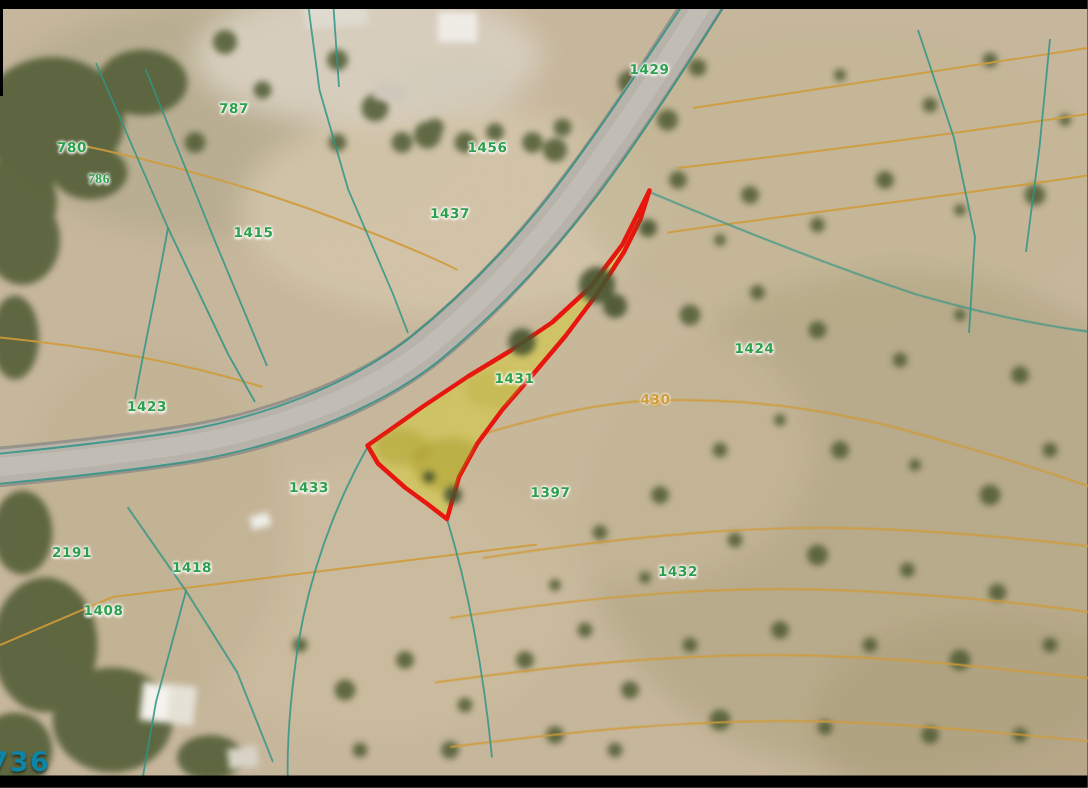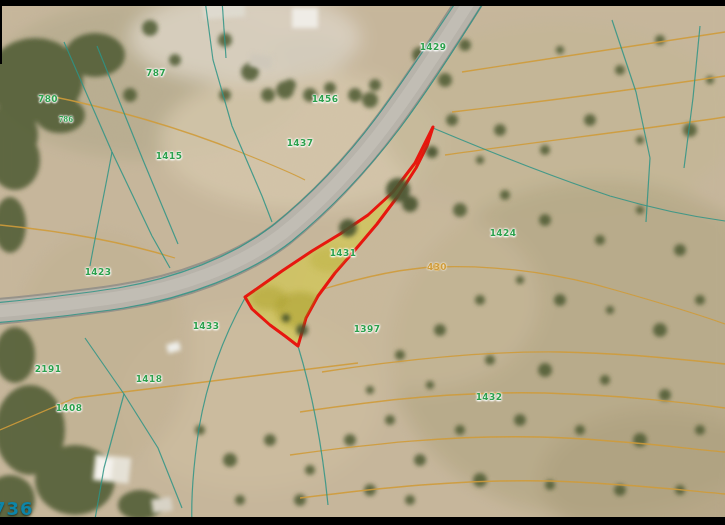--- a/index.html
+++ b/index.html
@@ -237,23 +237,23 @@
       <div class="map-label" style="left: 66px; top: 119px; font-family: Liberation Serif, serif;">786</div>
       <div class="map-label" style="left: 169px; top: 156px;">1415</div>
       <div class="map-label" style="left: 98px; top: 228px; margin-top: 44px;">1423</div>
       <div class="map-label" style="left: 325px; top: 66px; margin-top: 33px;">1456</div>
       <div class="map-label" style="left: 433px; top: 47px;">1429</div>
       <div class="map-label" style="left: 290px; top: 143px; padding-left: 20px;">1437</div>
       <div class="map-label" style="left: 343px; top: 253px;">1431</div>
       <div class="map-label" style="left: 503px; top: 233px;">1424</div>
       <div class="map-label" style="left: 206px; top: 326px;">1433</div>
       <div class="map-label" style="left: 367px; top: 329px;">1397</div>
-      <div class="map-label" style="left: 452px; top: 397px; margin-left: 37px;">1432</div>
+      <div class="map-label" style="left: 452px; top: 382px;">1432</div>
       <div class="map-label" style="left: 48px; top: 369px;">2191</div>
-      <div class="map-label" style="left: 149px; top: 379px;">1418</div>
+      <div class="map-label" style="left: 128px; top: 379px;">1418</div>
       <div class="map-label" style="left: 69px; top: 408px;">1408</div>
       <div class="map-label contour" style="left: 437px; top: 267px;">430</div>
     </div>
 
   <div class="corner-label">736</div>
 
   <div class="bar top"></div>
   <div class="bar bottom"></div>
   <div class="edge-left"></div>
 </div>

